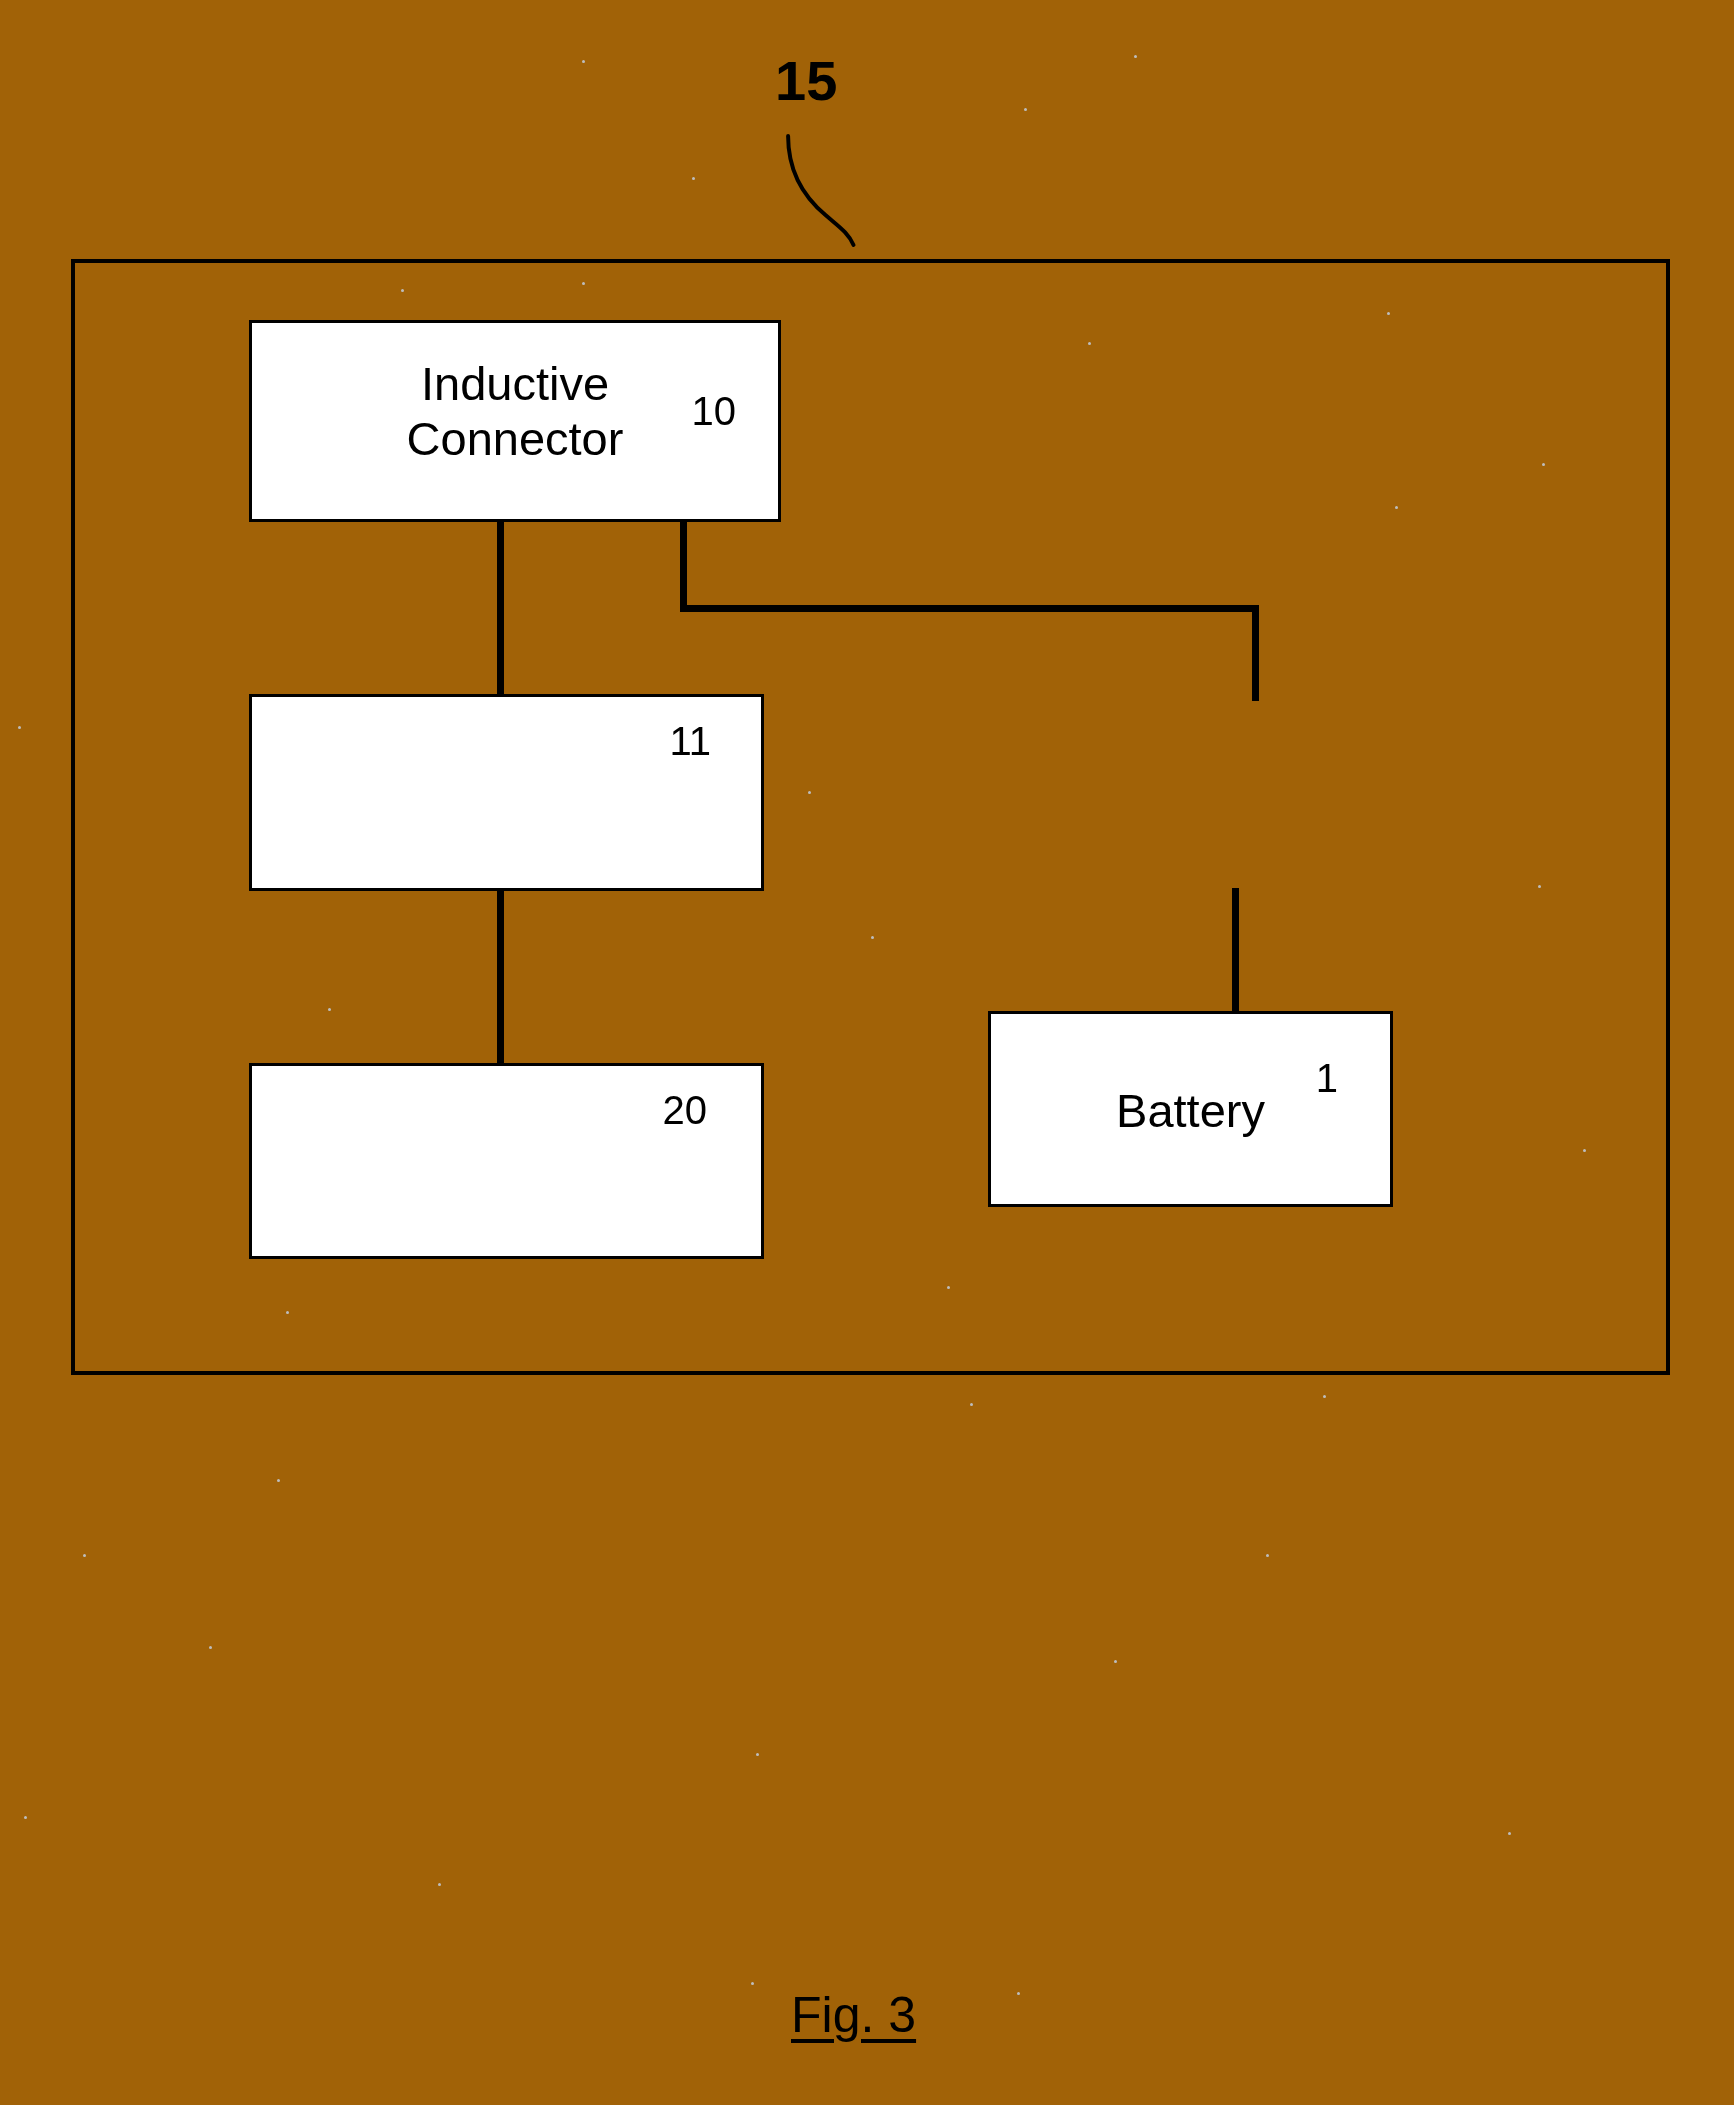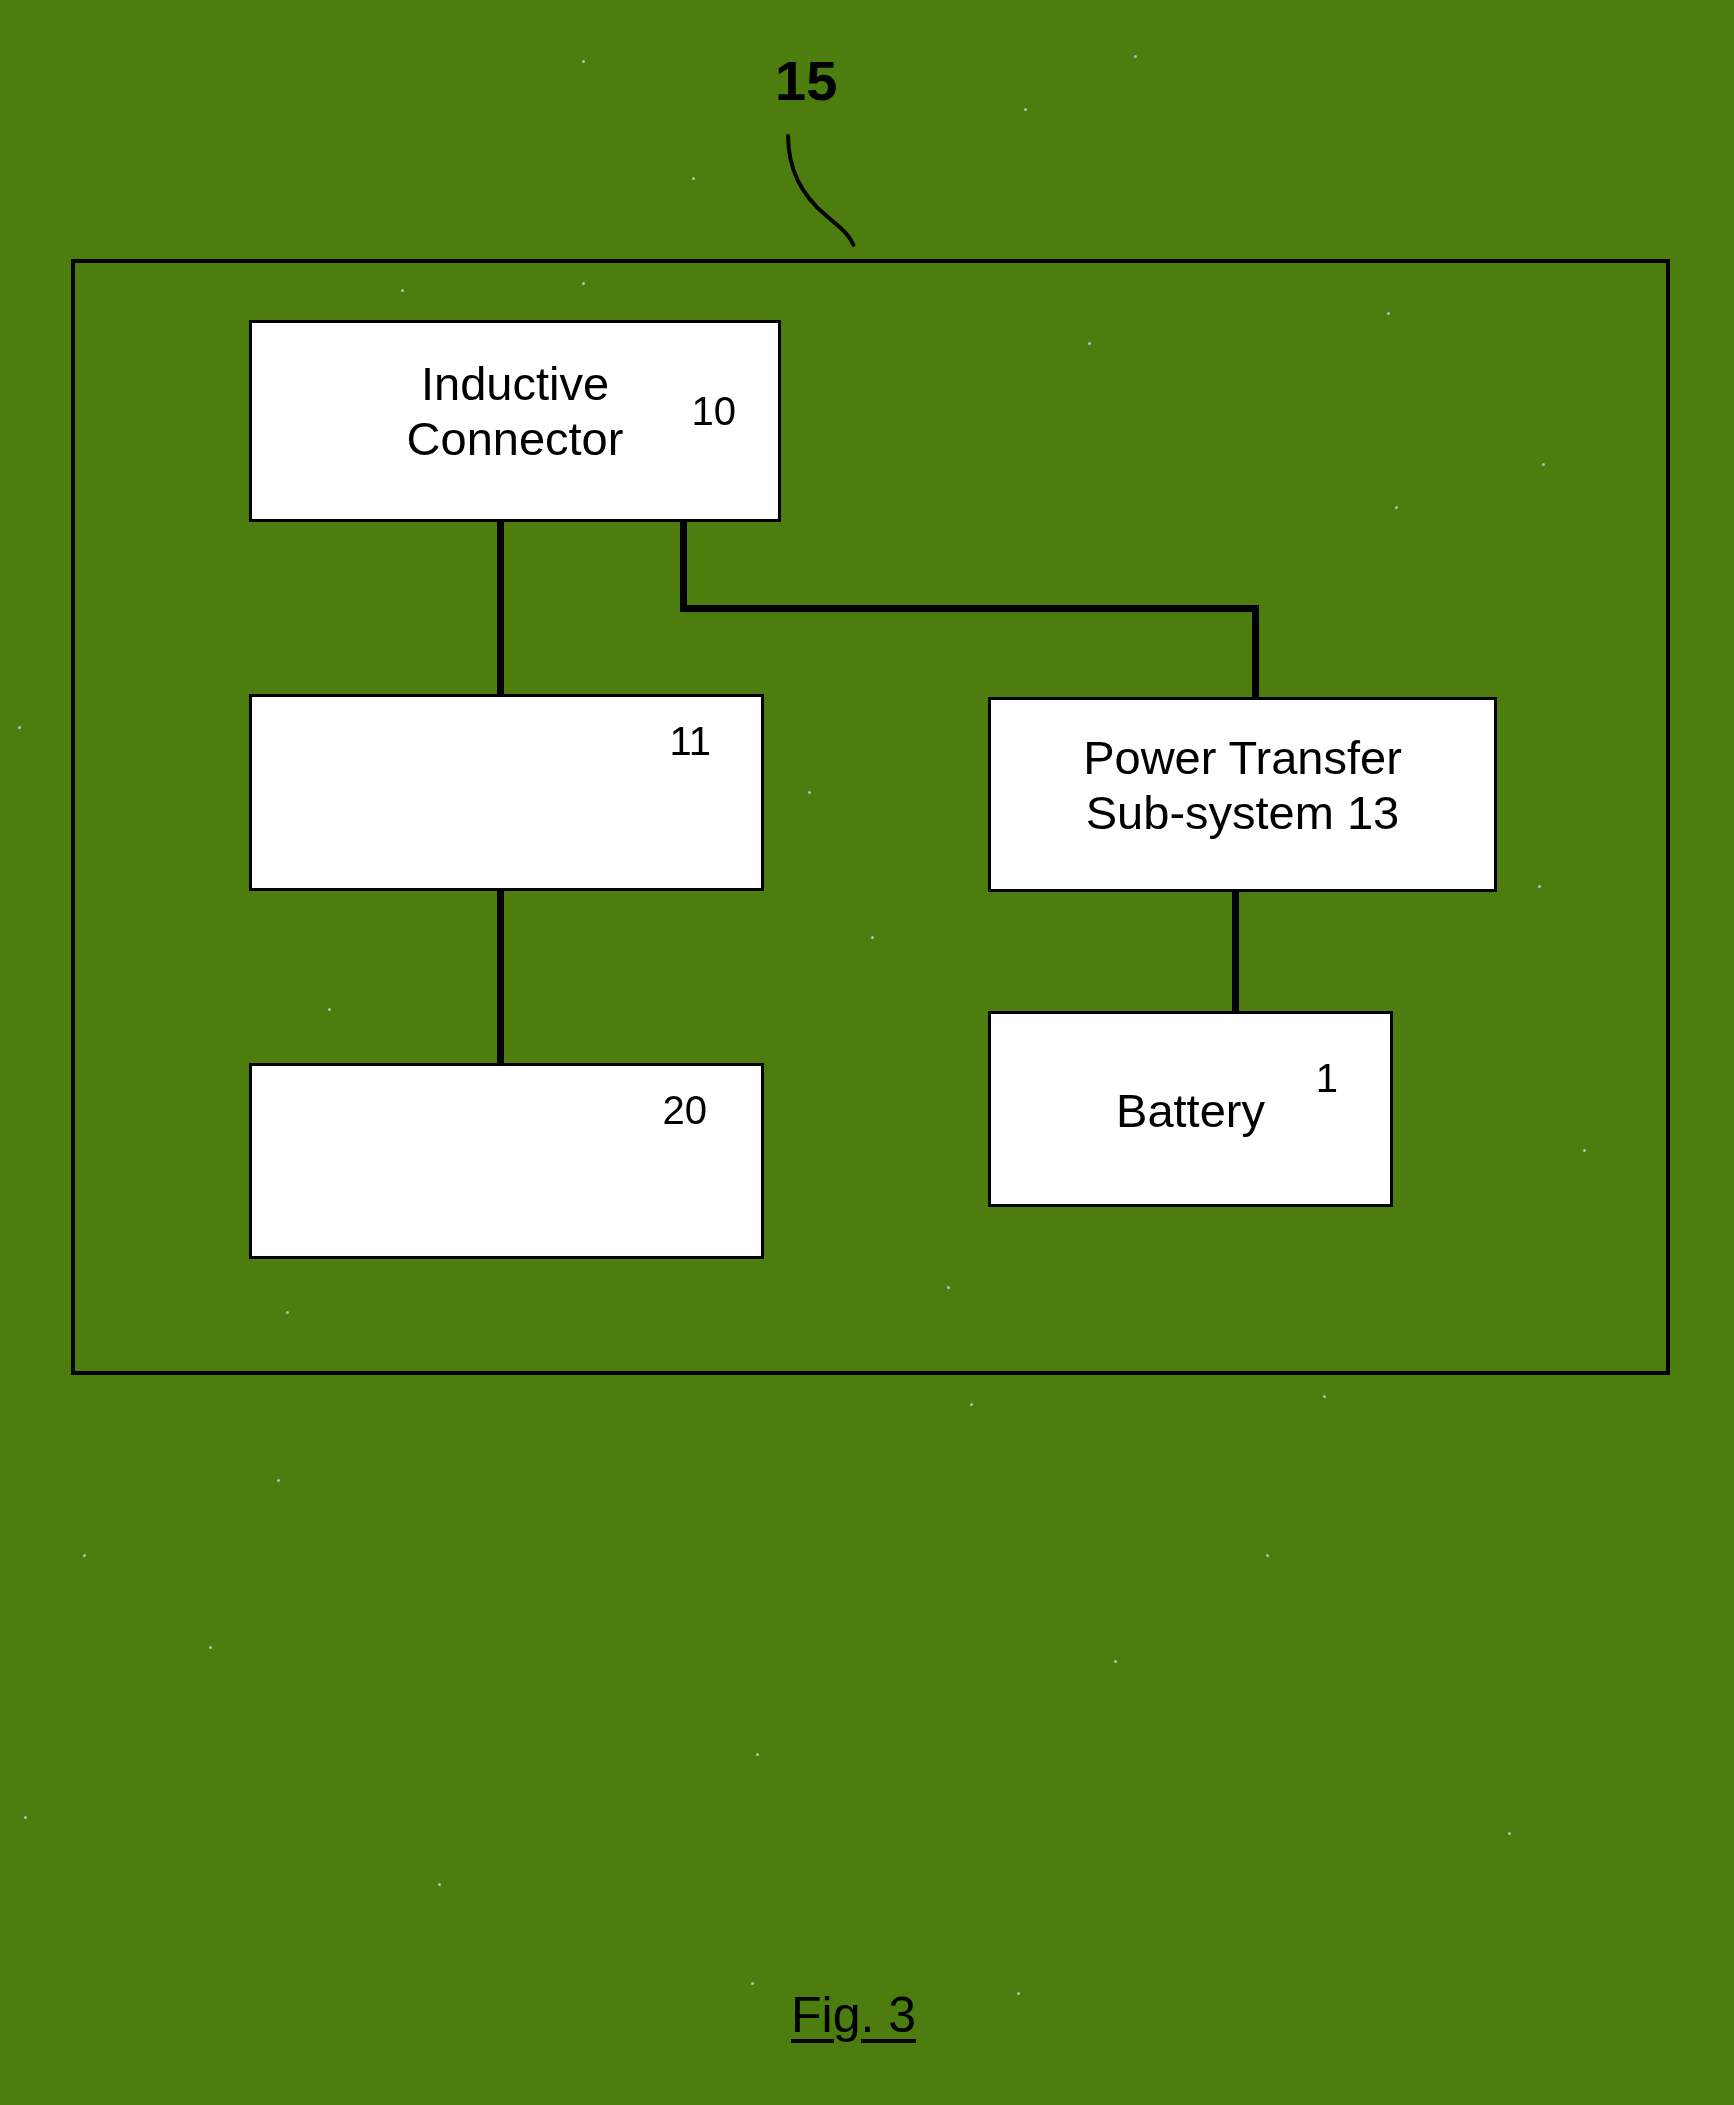--- a/index.html
+++ b/index.html
@@ -8,21 +8,21 @@
     background: #ffffff;
   }
   body {
     font-family: "Liberation Sans", sans-serif;
     color: #000000;
   }
   #page {
     position: relative;
     width: 1734px;
     height: 2105px;
-    background: #4d7c0f;
+    background: #a16207;
     overflow: hidden;
   }
   
   .ref-15 {
     position: absolute;
     font-weight: bold;
     font-size: 56px;
     line-height: 1;
     letter-spacing: 0px;
   }
@@ -146,24 +146,20 @@
   </div>
 
   <div class="block" style="left:249px; top:694px; width:515px; height:197px;">
     <div class="block-num" style="right:50px; top:24px;">11</div>
   </div>
 
   <div class="block" style="left:249px; top:1063px; width:515px; height:196px;">
     <div class="block-num" style="right:54px; top:24px;">20</div>
   </div>
 
-  <div class="block" style="left:988px; top:697px; width:509px; height:195px;">
-    <div class="block-text" style="top:31px;">Power Transfer
-Sub-system 13</div>
-  </div>
 
   <div class="block" style="left:988px; top:1011px; width:405px; height:196px;">
     <div class="block-text" style="top:70px;">Battery</div>
     <div class="block-num" style="right:52px; top:44px;">1</div>
   </div>
 
   <div class="fig-caption" style="left:791px; top:1986px;">Fig. 3</div>
 
 </div>
 

